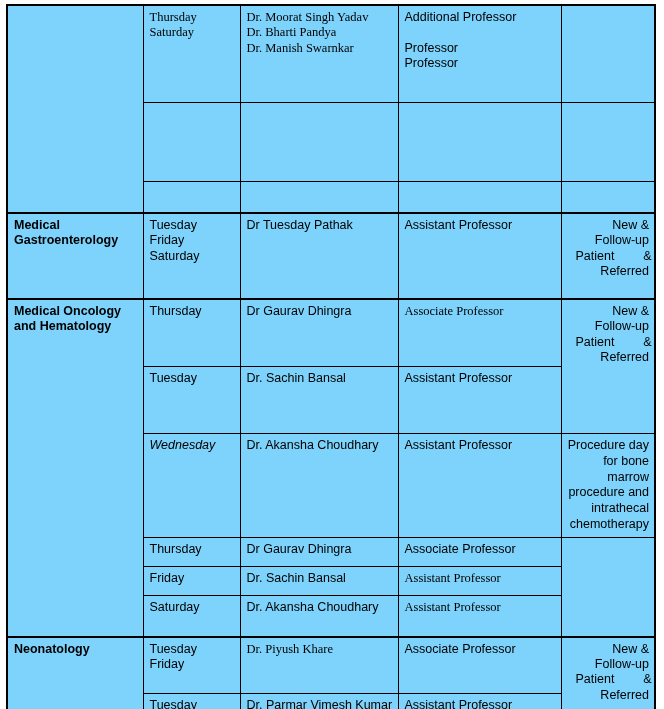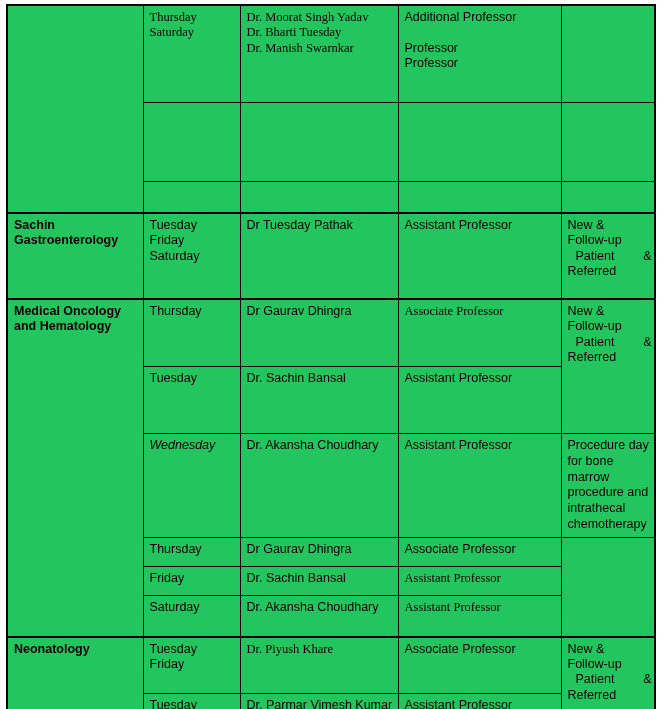--- a/index.html
+++ b/index.html
@@ -30,21 +30,21 @@
     margin-left: 6px;
     margin-top: 4px;
   }
 
   table.schedule td {
     border: 1px solid #000000;
     vertical-align: top;
     padding: 4px 5px 4px 6px;
     font-size: 12.5px;
     line-height: 1.23;
-    background: #22c55e;
+    background: #7dd3fc;
     overflow: hidden;
     word-wrap: break-word;
   }
 
   
   table.schedule {
     border: 2.5px solid #000000;
   }
 
   
@@ -66,20 +66,21 @@
     font-weight: bold;
     font-size: 12.5px;
     font-family: "Liberation Sans", sans-serif;
     line-height: 1.24;
   }
 
   .remarks {
     font-size: 12.5px;
     font-family: "Liberation Sans", sans-serif;
     line-height: 1.30;
+    text-align: right;
   }
   .remarks .justify-line {
     display: flex;
     justify-content: space-between;
     width: 76px;
     margin-left: 8px;
   }
 
   .days { line-height: 1.24; }
 
@@ -100,21 +101,21 @@
       <col class="c-desig">
       <col class="c-remarks">
     </colgroup>
     <tbody>
 
       <tr>
         <td rowspan="3" class="vsep-right"></td>
         <td class="serif nowrapline vsep-right days" style="height:88px;">Thursday
 Saturday</td>
         <td class="serif nowrapline vsep-right">Dr. Moorat Singh Yadav
-Dr. Bharti Tuesday
+Dr. Bharti Pandya
 Dr. Manish Swarnkar</td>
         <td class="sans nowrapline vsep-right">Additional Professor
 
 Professor
 Professor</td>
         <td></td>
       </tr>
 
       <tr>
         <td class="vsep-right blankcell"></td>
@@ -124,21 +125,21 @@
       </tr>
 
       <tr>
         <td class="vsep-right" style="height:22px;"></td>
         <td class="vsep-right"></td>
         <td class="vsep-right"></td>
         <td></td>
       </tr>
 
       <tr class="band-top">
-        <td class="dept vsep-right" style="height:76px;">Sachin Gastroenterology</td>
+        <td class="dept vsep-right" style="height:76px;">Medical Gastroenterology</td>
         <td class="sans nowrapline vsep-right days">Tuesday
 Friday
 Saturday</td>
         <td class="sans vsep-right">Dr Tuesday Pathak</td>
         <td class="sans vsep-right">Assistant Professor</td>
         <td class="remarks">
           <div>New &amp;</div>
           <div>Follow-up</div>
           <div class="justify-line">
             <span>Patient</span>

